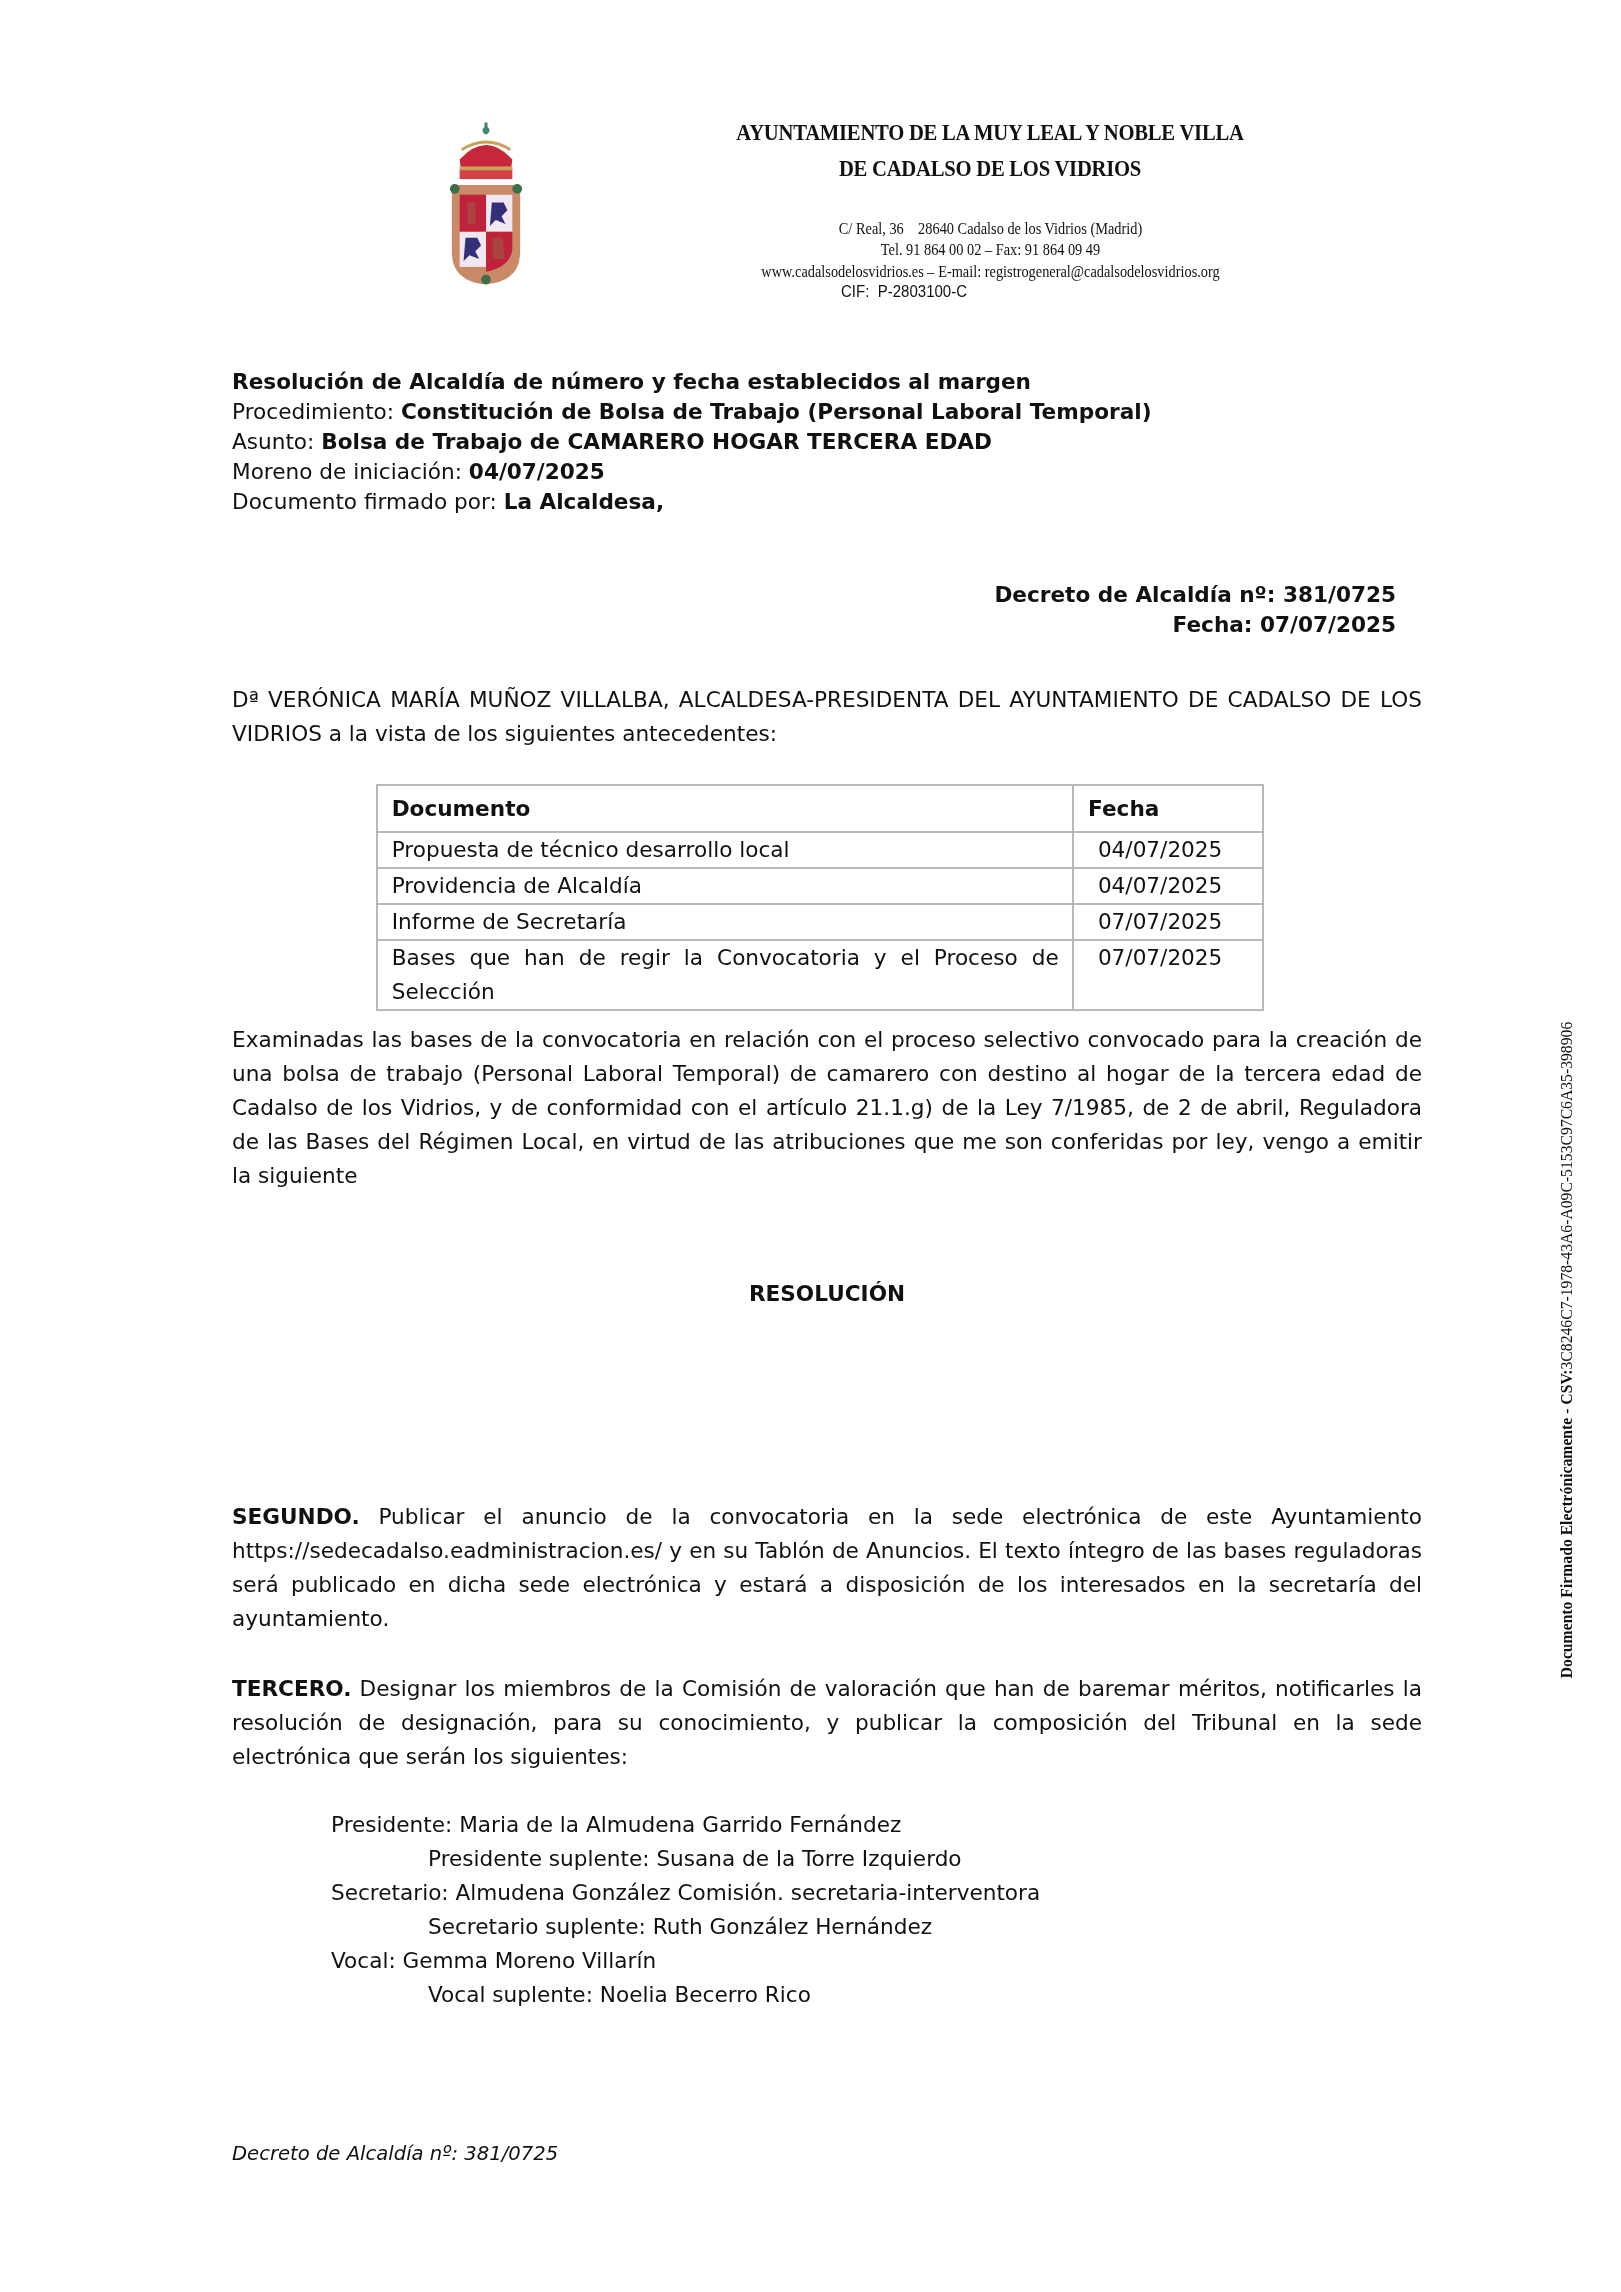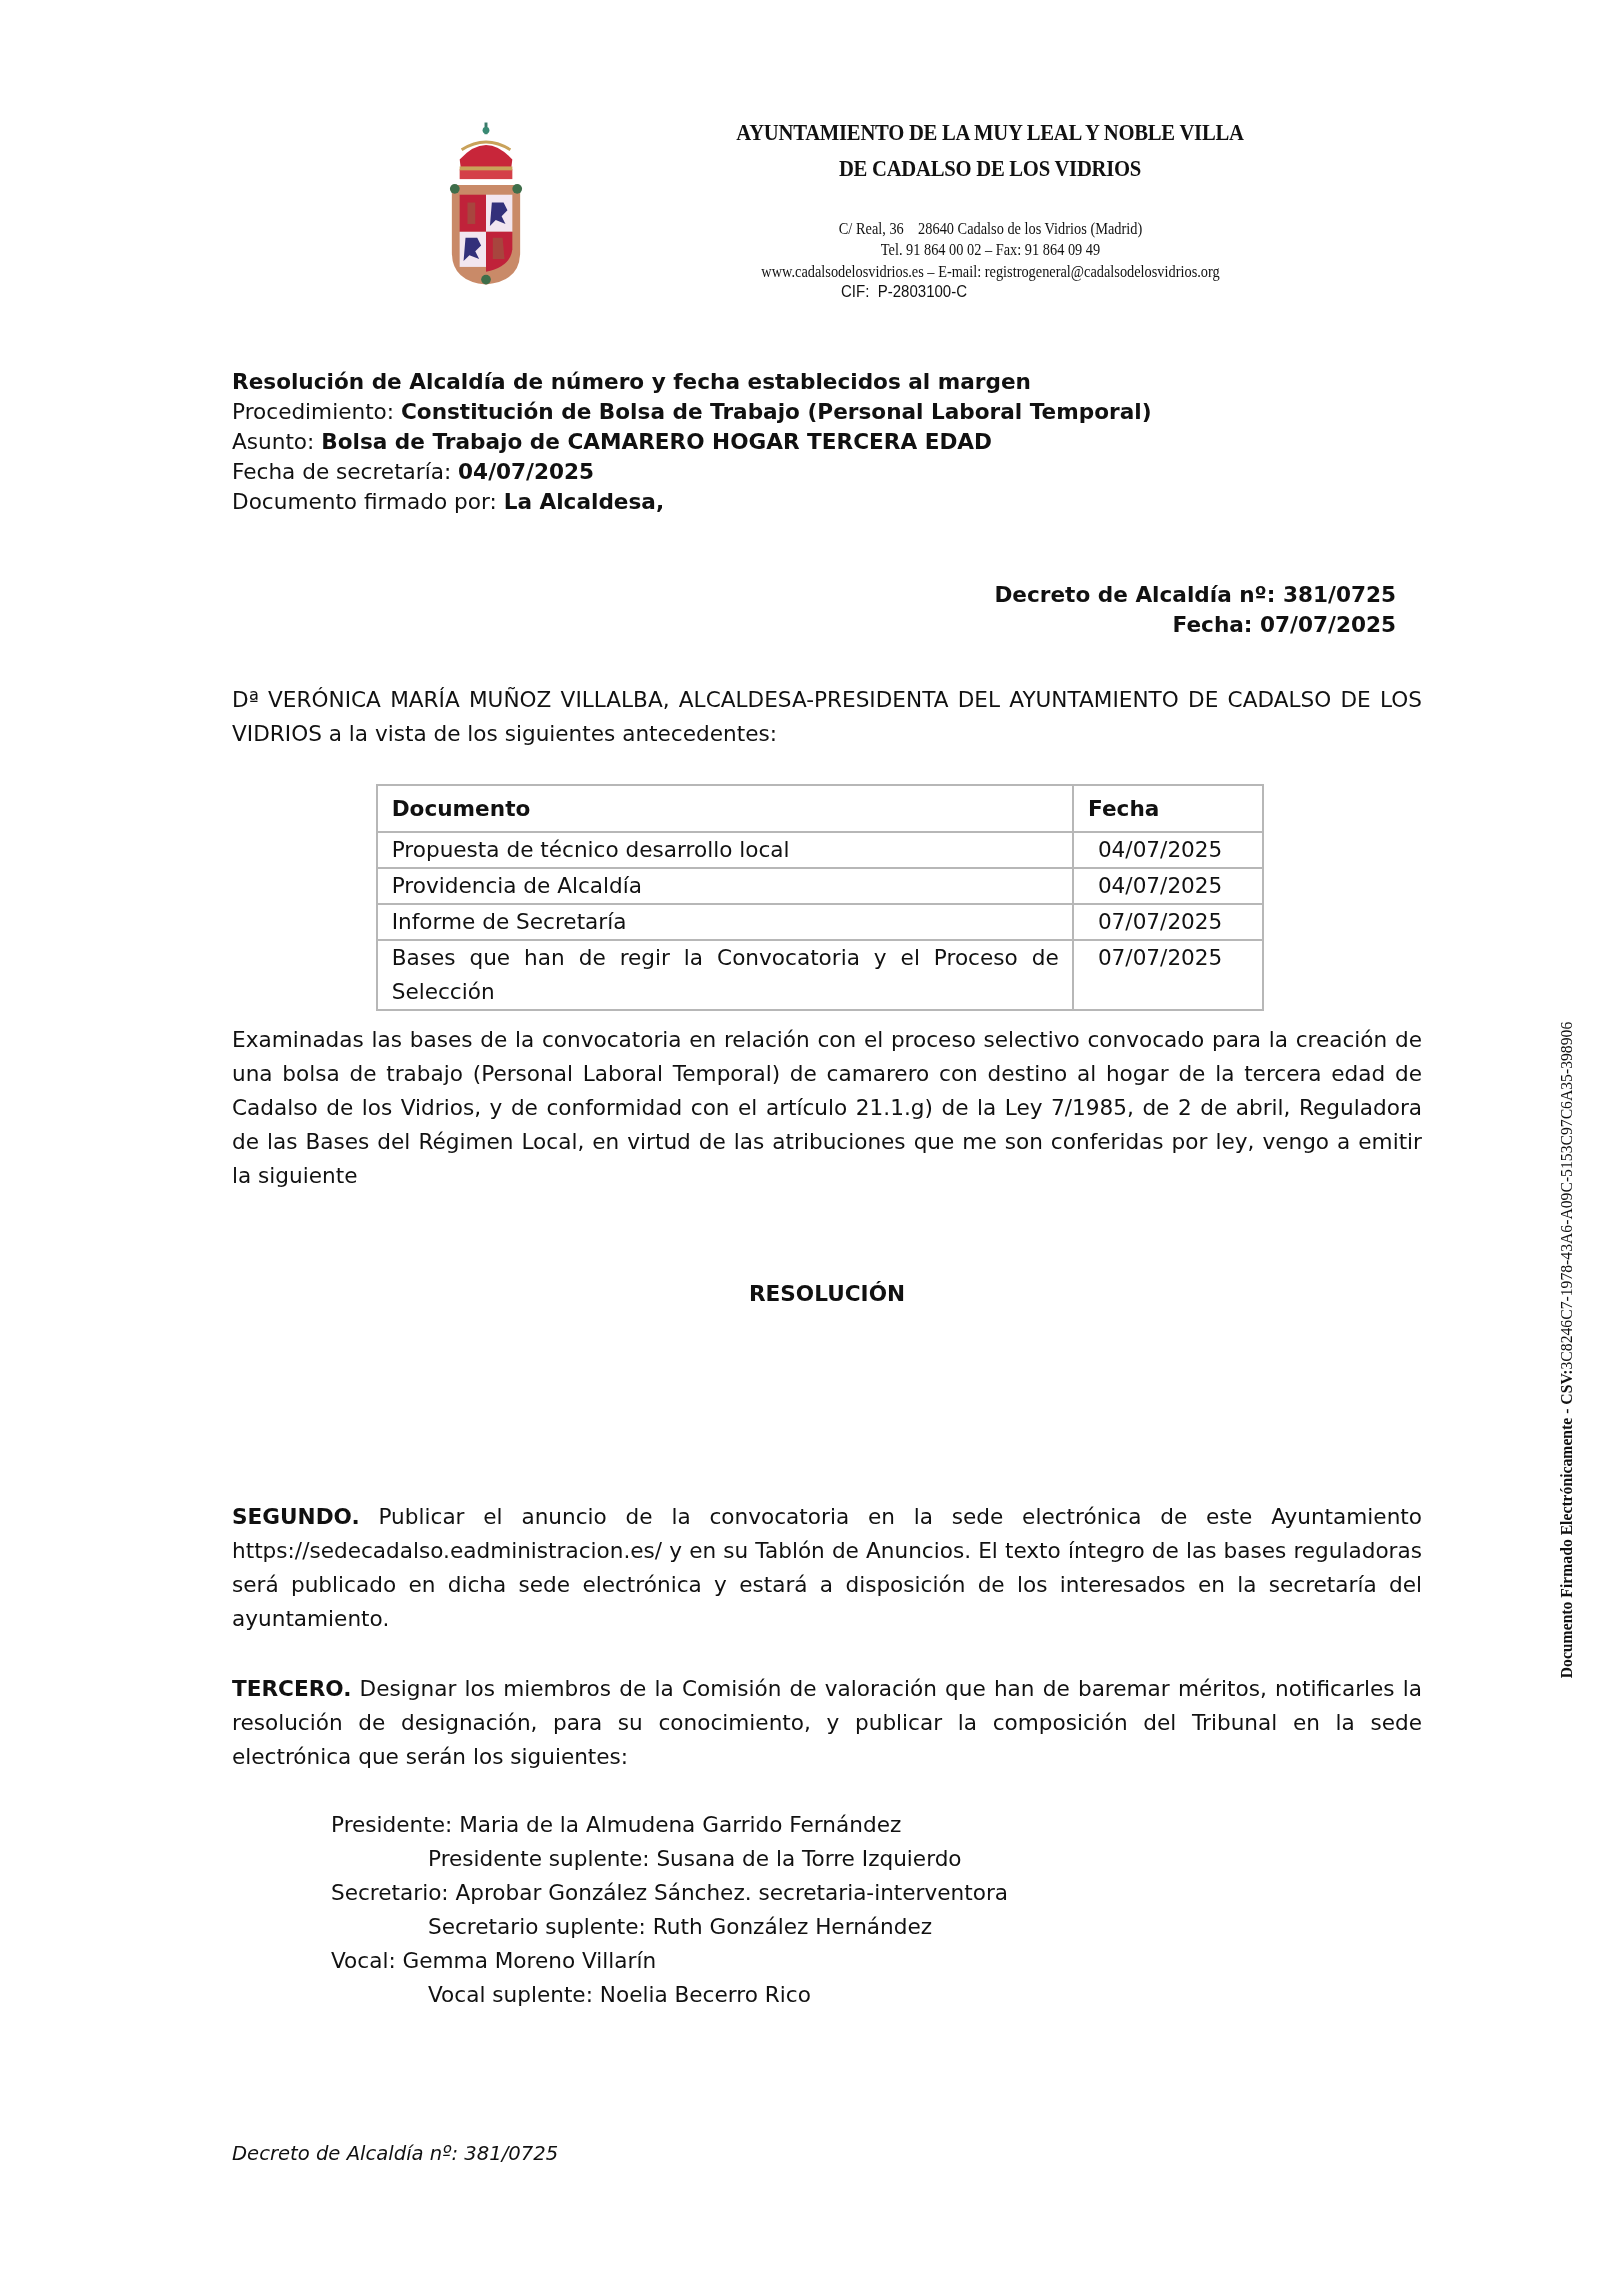--- a/index.html
+++ b/index.html
@@ -82,21 +82,21 @@
   <div class="hdr-title hdr-t2">DE CADALSO DE LOS VIDRIOS</div>
   <div class="hdr-info hdr-i1" style="white-space:pre;">C/ Real, 36    28640 Cadalso de los Vidrios (Madrid)</div>
   <div class="hdr-info hdr-i2">Tel. 91 864 00 02 – Fax: 91 864 09 49</div>
   <div class="hdr-info hdr-i3">www.cadalsodelosvidrios.es – E-mail: registrogeneral@cadalsodelosvidrios.org</div>
   <div class="hdr-cif" style="white-space:pre;">CIF:  P-2803100-C</div>
 
   <div class="t meta">
     <div class="b">Resolución de Alcaldía de número y fecha establecidos al margen</div>
     <div><span style="white-space:pre;">Procedimiento: </span><span class="b">Constitución de Bolsa de Trabajo (Personal Laboral Temporal)</span></div>
     <div><span style="white-space:pre;">Asunto: </span><span class="b">Bolsa de Trabajo de CAMARERO HOGAR TERCERA EDAD</span></div>
-    <div><span style="white-space:pre;">Fecha de secretaría: </span><span class="b">04/07/2025</span></div>
+    <div><span style="white-space:pre;">Moreno de iniciación: </span><span class="b">04/07/2025</span></div>
     <div><span style="white-space:pre;">Documento firmado por: </span><span class="b">La Alcaldesa,</span></div>
   </div>
 
   <div class="decree">
     <div>Decreto de Alcaldía nº: 381/0725</div>
     <div>Fecha: 07/07/2025</div>
   </div>
 
   <div class="para intro">Dª VERÓNICA MARÍA MUÑOZ VILLALBA, ALCALDESA-PRESIDENTA DEL AYUNTAMIENTO DE CADALSO DE LOS VIDRIOS a la vista de los siguientes antecedentes:</div>
 
@@ -130,21 +130,21 @@
   <div class="para exam">Examinadas las bases de la convocatoria en relación con el proceso selectivo convocado para la creación de una bolsa de trabajo (Personal Laboral Temporal) de camarero con destino al hogar de la tercera edad  de Cadalso de los Vidrios, y de conformidad con el artículo 21.1.g) de la Ley 7/1985, de 2 de abril, Reguladora de las Bases del Régimen Local, en virtud de las atribuciones que me son conferidas por ley, vengo a emitir la siguiente</div>
 
   <div class="resol">RESOLUCIÓN</div>
 
   <div class="para p2"><span class="b">SEGUNDO.</span><span> Publicar el anuncio de la convocatoria en la sede electrónica de este Ayuntamiento https://sedecadalso.eadministracion.es/ y en su Tablón de Anuncios. El texto íntegro de las bases reguladoras será publicado en dicha sede electrónica y estará a disposición de los interesados en la secretaría del ayuntamiento.</span></div>
   <div class="para p3"><span class="b">TERCERO.</span><span> Designar los miembros de la Comisión de valoración que han de baremar méritos, notificarles la resolución de designación, para su conocimiento, y publicar la composición del Tribunal en la sede electrónica que serán los siguientes:</span></div>
 
   <div class="tribunal">
     <div>Presidente: Maria de la Almudena Garrido Fernández</div>
     <div class="ind">Presidente suplente: Susana de la Torre Izquierdo</div>
-    <div>Secretario: Aprobar González Sánchez. secretaria-interventora</div>
+    <div>Secretario: Almudena González Comisión. secretaria-interventora</div>
     <div class="ind">Secretario suplente: Ruth González Hernández</div>
     <div>Vocal: Gemma Moreno Villarín</div>
     <div class="ind">Vocal suplente: Noelia Becerro Rico</div>
   </div>
 
   <div class="footer">Decreto de Alcaldía nº: 381/0725</div>
 
   <div class="side">
     <span class="b">Documento Firmado Electrónicamente - CSV:</span><span>3C8246C7-1978-43A6-A09C-5153C97C6A35-398906</span>
   </div>

